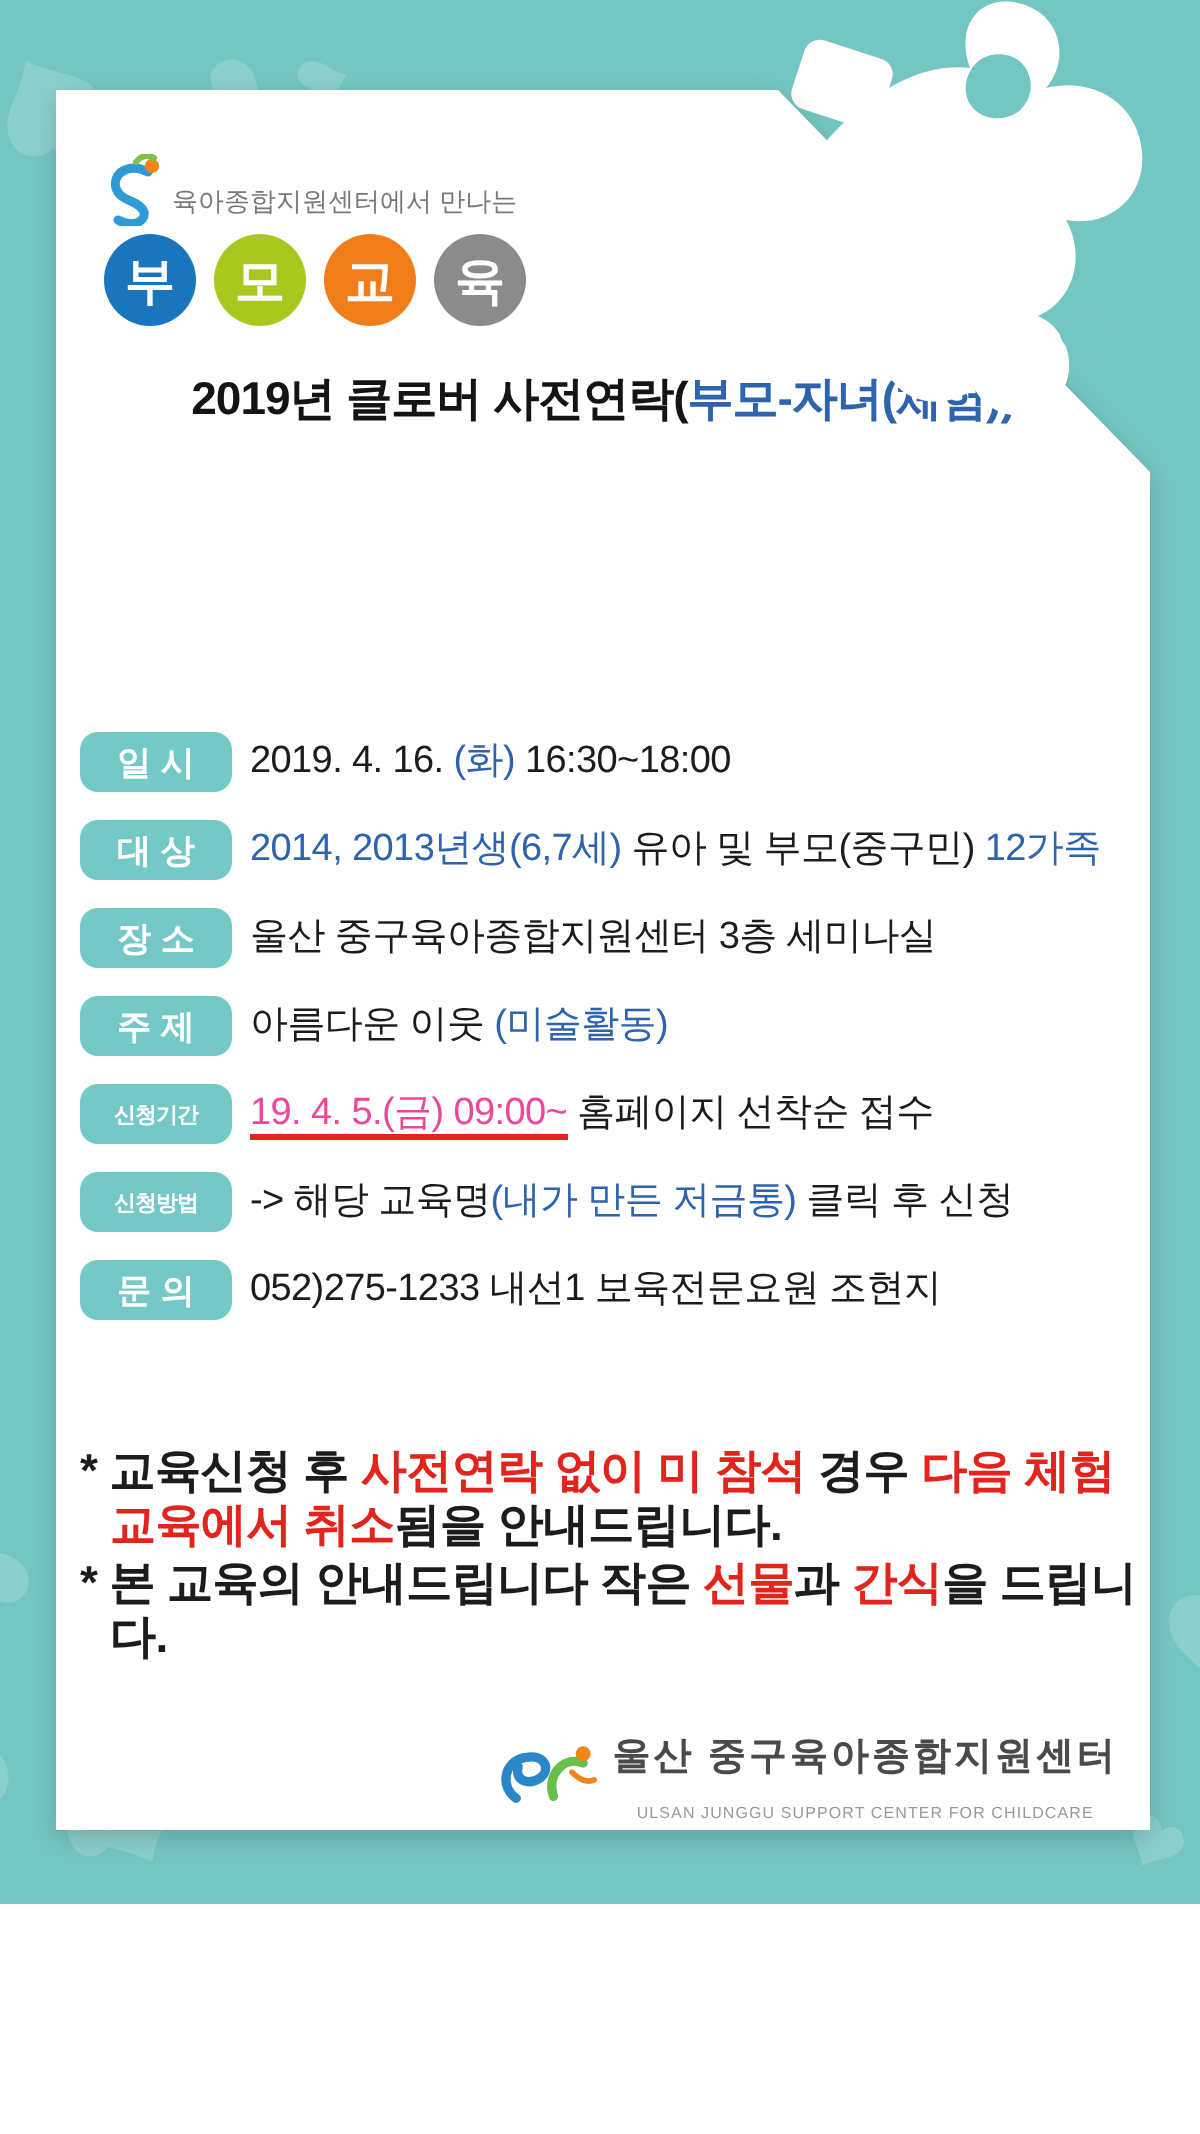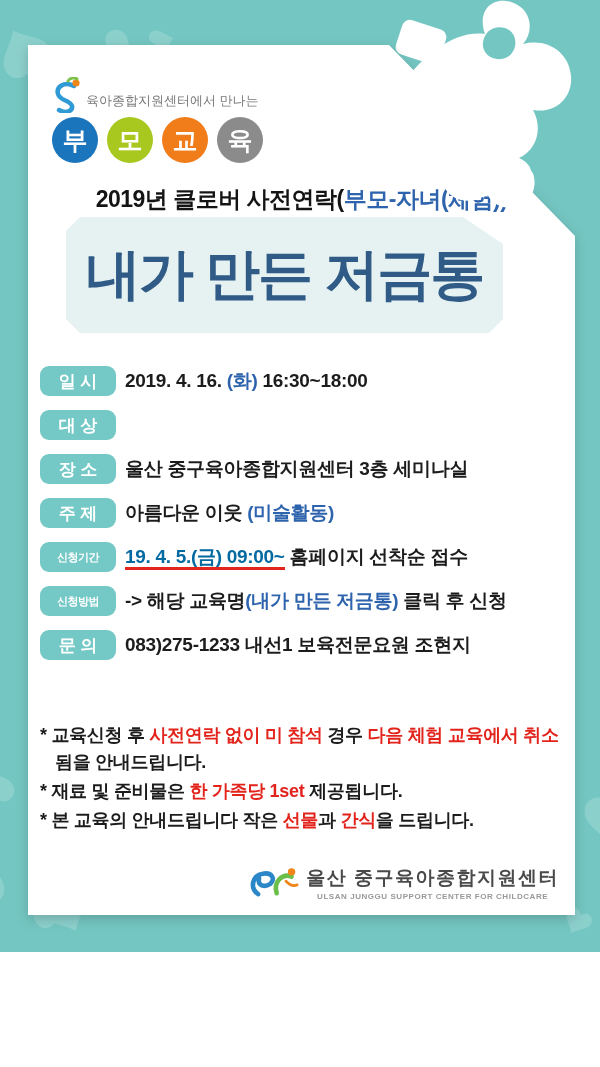--- a/index.html
+++ b/index.html
@@ -32,34 +32,34 @@
   .title-box{position:absolute;left:38px;top:172px;width:437px;height:116px;background:#e6f2f1;
     clip-path:polygon(14px 0,397px 0,437px 27px,437px 102px,423px 116px,14px 116px,0 102px,0 14px);}
   .title-box .t{width:100%;height:116px;display:flex;align-items:center;justify-content:center;
     font-size:55px;font-weight:800;color:#2f5b86;letter-spacing:-2px;}
   
   .rows{position:absolute;left:12px;top:321px;width:531px;}
   .row{display:flex;align-items:flex-end;margin-bottom:14px;}
   .pill{width:76px;height:30px;background:#74c8c5;border-radius:9px;color:#fff;font-weight:700;
     font-size:17px;display:flex;align-items:center;justify-content:center;flex-shrink:0;margin-right:9px;}
   .pill.small{font-size:11px;letter-spacing:-0.5px;}
-  .row-text{font-size:19px;font-weight:700;line-height:30px;letter-spacing:-0.3px;white-space:nowrap;overflow:hidden;}
+  .row-text{font-size:19px;font-weight:400;line-height:30px;letter-spacing:-0.3px;white-space:nowrap;overflow:hidden;}
   .seg-k{color:#1c1c1c;}
   .seg-b{color:#2e64ad;}
   .seg-r{color:#e2241c;}
-  .seg-ru{color:#0369a1;border-bottom:3px solid #e2241c;padding-bottom:0px;}
+  .seg-ru{color:#ec4899;border-bottom:3px solid #e2241c;padding-bottom:0px;}
   
   .notes{position:absolute;left:12px;top:677px;width:530px;}
-  .note{font-size:18px;font-weight:700;line-height:27px;letter-spacing:-0.3px;
+  .note{font-size:23px;font-weight:700;line-height:27px;letter-spacing:-0.3px;
     padding-left:15px;text-indent:-15px;margin-bottom:2px;color:#1c1c1c;}
   
   .footer{position:absolute;right:16px;top:820px;display:flex;align-items:center;gap:7px;}
   .org-col{display:flex;flex-direction:column;align-items:center;}
   .org-kr{font-size:19px;font-weight:700;color:#4a4a4a;letter-spacing:1.5px;}
-  .org-en{font-size:8px;font-weight:700;color:#999999;letter-spacing:0.55px;margin-top:1px;}
+  .org-en{font-size:8px;font-weight:400;color:#999999;letter-spacing:0.55px;margin-top:11px;}
 </style>
 </head>
 <body>
 
 <div class="bg">
   <svg width="600" height="952">
     <defs>
       <path id="heart" d="M23.6,0c-3.4,0-6.3,2.7-7.6,5.6C14.7,2.7,11.8,0,8.4,0C3.8,0,0,3.8,0,8.4c0,9.4,9.5,11.9,16,21.2c6.1-9.3,16-12.1,16-21.2C32,3.8,28.2,0,23.6,0z"></path>
     </defs>
     <g id="pattern-hearts" fill="#90d2ce" opacity="0.85">
@@ -132,33 +132,33 @@
   </div>
   <div class="circles" id="circles">
         <div class="circle" style="background: rgb(27, 117, 188);">부</div>
         <div class="circle" style="background: rgb(169, 200, 31);">모</div>
         <div class="circle" style="background: rgb(240, 125, 26);">교</div>
         <div class="circle" style="background: rgb(139, 139, 139);">육</div>
       </div>
 
   <div class="subtitle"><span>2019년 클로버 사전연락(</span><span class="blue">부모-자녀(체험))</span></div>
 
-  <div class="title-box">
-    <div class="t">내가 만든 저금통</div>
-  </div>
 
   <div class="rows" id="rows">
         <div class="row">
           <div class="pill">일 시</div>
           <div>
             <div class="row-text"><span class="seg-k">2019. 4. 16. </span><span class="seg-b">(화)</span><span class="seg-k"> 16:30~18:00</span></div>
           </div>
         </div>
         <div class="row">
           <div class="pill">대 상</div>
+          <div>
+            <div class="row-text"><span class="seg-b">2014, 2013년생(6,7세)</span><span class="seg-k"> 유아 및 부모(중구민) </span><span class="seg-b">12가족</span></div>
+          </div>
         </div>
         <div class="row">
           <div class="pill">장 소</div>
           <div>
             <div class="row-text"><span class="seg-k">울산 중구육아종합지원센터 3층 세미나실</span></div>
           </div>
         </div>
         <div class="row">
           <div class="pill">주 제</div>
           <div>
@@ -173,28 +173,27 @@
         </div>
         <div class="row">
           <div class="pill small">신청방법</div>
           <div>
             <div class="row-text"><span class="seg-k">-&gt; 해당 교육명</span><span class="seg-b">(내가 만든 저금통)</span><span class="seg-k"> 클릭 후 신청</span></div>
           </div>
         </div>
         <div class="row">
           <div class="pill">문 의</div>
           <div>
-            <div class="row-text"><span class="seg-k">083)275-1233 내선1 보육전문요원 조현지</span></div>
+            <div class="row-text"><span class="seg-k">052)275-1233 내선1 보육전문요원 조현지</span></div>
           </div>
         </div>
       </div>
 
   <div class="notes" id="notes">
         <div class="note"><span class="seg-k">* 교육신청 후 </span><span class="seg-r">사전연락 없이 미 참석</span><span class="seg-k"> 경우 </span><span class="seg-r">다음 체험 교육에서 취소</span><span class="seg-k">됨을 안내드립니다.</span></div>
-        <div class="note"><span class="seg-k">* 재료 및 준비물은 </span><span class="seg-r">한 가족당 1set</span><span class="seg-k"> 제공됩니다.</span></div>
         <div class="note"><span class="seg-k">* 본 교육의 안내드립니다 작은 </span><span class="seg-r">선물</span><span class="seg-k">과 </span><span class="seg-r">간식</span><span class="seg-k">을 드립니다.</span></div>
       </div>
 
   <div class="footer">
     <svg width="52" height="36" viewBox="0 0 56 38">
       <path d="M12,31 C3,25 5,11 17,9 C27,7 31,15 25,20 C19,24 11,22 13,14" stroke="#2b87c8" stroke-width="5" fill="none" stroke-linecap="round"></path>
       <path d="M32,30 C28,18 38,8 48,12" stroke="#6abf4b" stroke-width="5" fill="none" stroke-linecap="round"></path>
       <circle cx="48" cy="7" r="4" fill="#f08519"></circle>
       <path d="M42,17 C46,21 50,23 54,21" stroke="#f08519" stroke-width="3" fill="none" stroke-linecap="round"></path>
     </svg>

